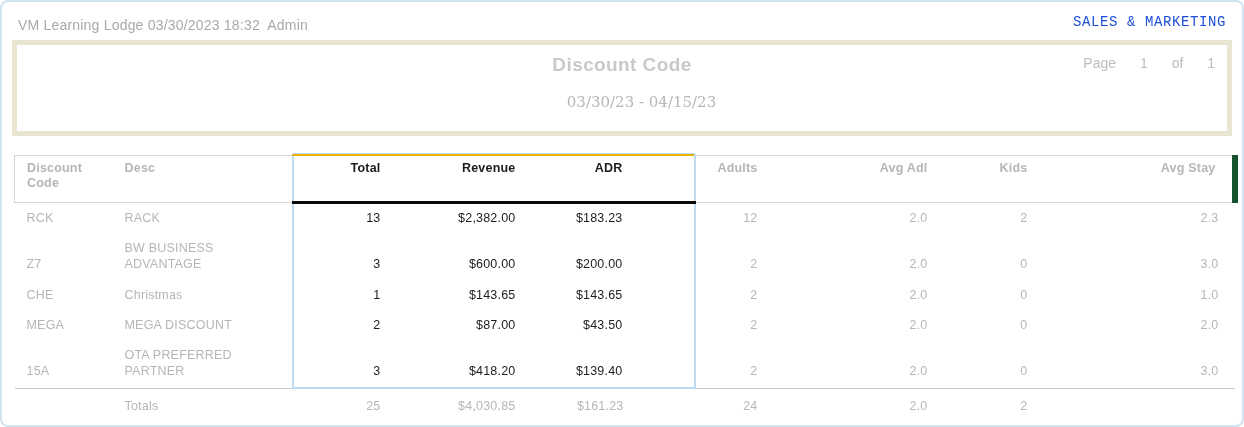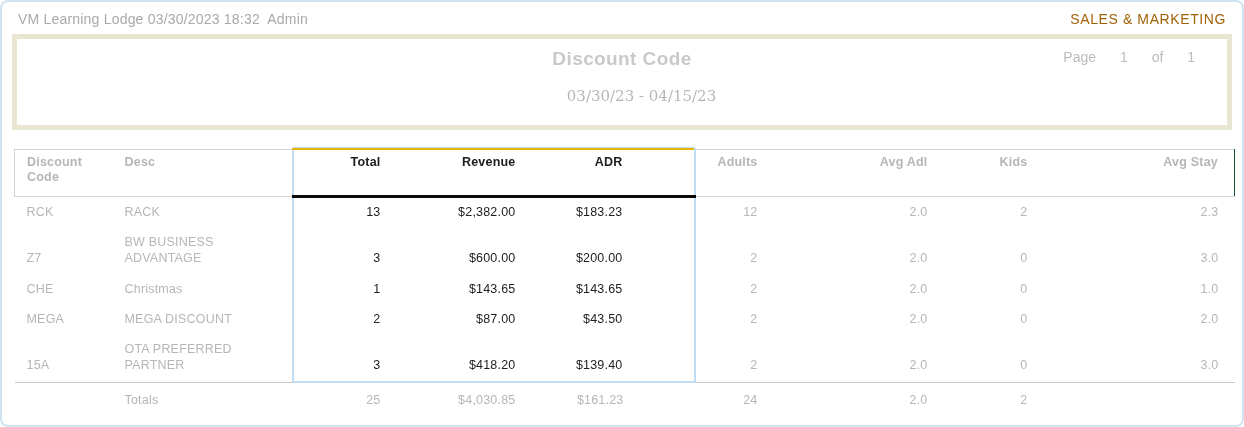--- a/index.html
+++ b/index.html
@@ -16,22 +16,22 @@
     background: #ffffff;
     overflow: hidden;
   }
 
   
   .top-bar {
     display: flex; justify-content: space-between; align-items: center;
     padding: 9px 16px 5px 16px;
     font-size: 14px; color: #a9a9a9;
   }
-  .top-bar .left  { white-space: pre; letter-spacing: 0.2px; }
-  .top-bar .right { color: #a16207; letter-spacing: 0.6px; }
+  .top-bar .left  { white-space: pre; letter-spacing: 0.2px; margin-top: 6px; }
+  .top-bar .right { color: #1d4ed8; letter-spacing: 0.6px; font-family: Liberation Mono, monospace; }
 
   
   .report-box {
     margin: 2px 10px 0 10px;
     height: 96px;
     border: 5px solid #e8e5d1;
     background: #ffffff;
     position: relative;
     text-align: center;
   }
@@ -39,42 +39,42 @@
     margin-top: 9px;
     font-size: 19px; font-weight: bold;
     color: #c9c9c9; letter-spacing: 0.4px;
   }
   .report-dates {
     margin-top: 17px;
     font-family: "DejaVu Serif", serif;
     font-size: 15px; color: #b7b7b7; padding-left: 39px;
   }
   .page-info {
-    position: absolute; top: 10px; right: 32px;
+    position: absolute; top: 10px; right: 12px;
     font-size: 14px; color: #bcbcbc;
   }
   .page-info span { display: inline-block; }
   .page-info span + span { margin-left: 20px; }
 
   
   .table-wrap { margin-top: 18px; }
   table {
     border-collapse: collapse; table-layout: fixed;
     width: 1220px; margin: 0 12px;
     font-size: 12.5px; color: #b6b6b6;
     letter-spacing: 0.2px;
   }
   th {
     font-weight: bold; text-align: left; vertical-align: top;
     padding: 5px 12px 10px 12px;
     border-top: 1px solid #d4d4d4; border-bottom: 1px solid #d4d4d4;
     line-height: 1.25;
   }
   th:first-child { border-left: 1px solid #d4d4d4; }
-  th:last-child  { border-right: 1px solid #14532d; }
+  th:last-child  { border-right: 6px solid #14532d; }
   td {
     padding: 6px 12px 8px 12px;
     vertical-align: bottom; line-height: 1.3;
   }
   .num { text-align: right; }
   .desc-text { display: inline-block; max-width: 122px; }
 
   
   th.hl {
     color: #1d1d1d;

